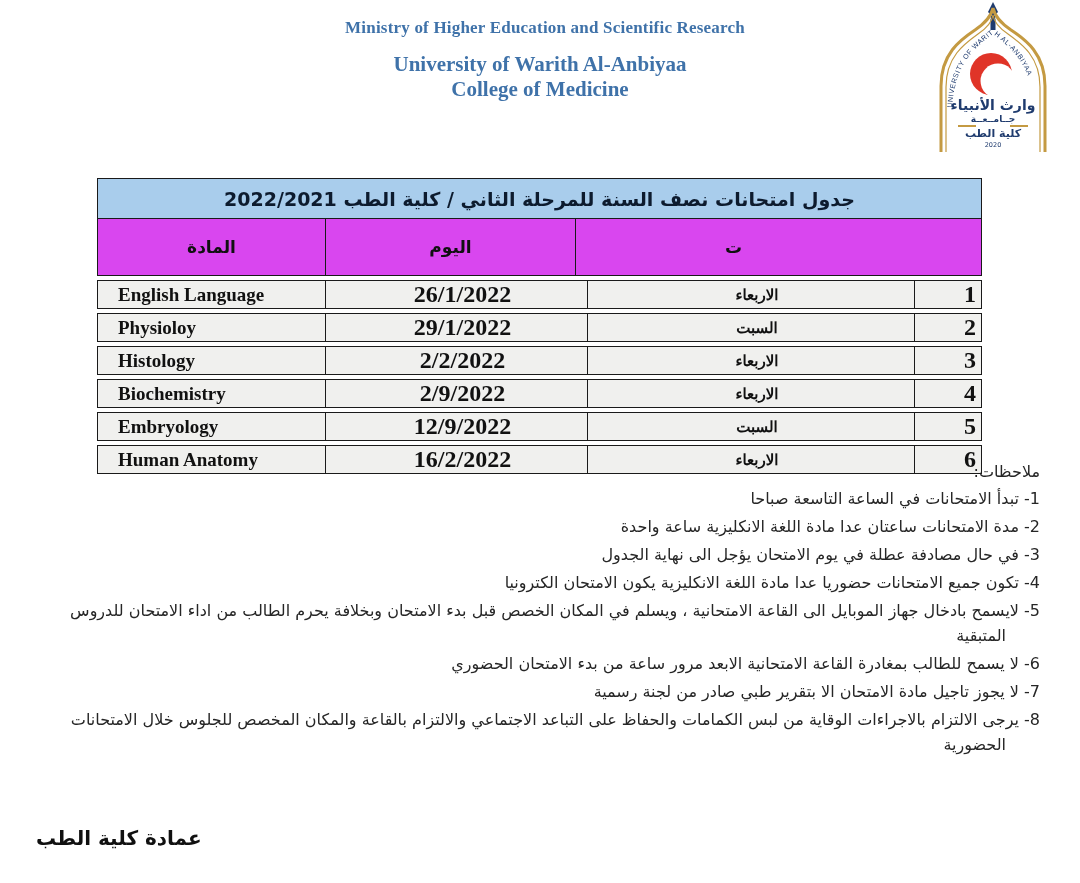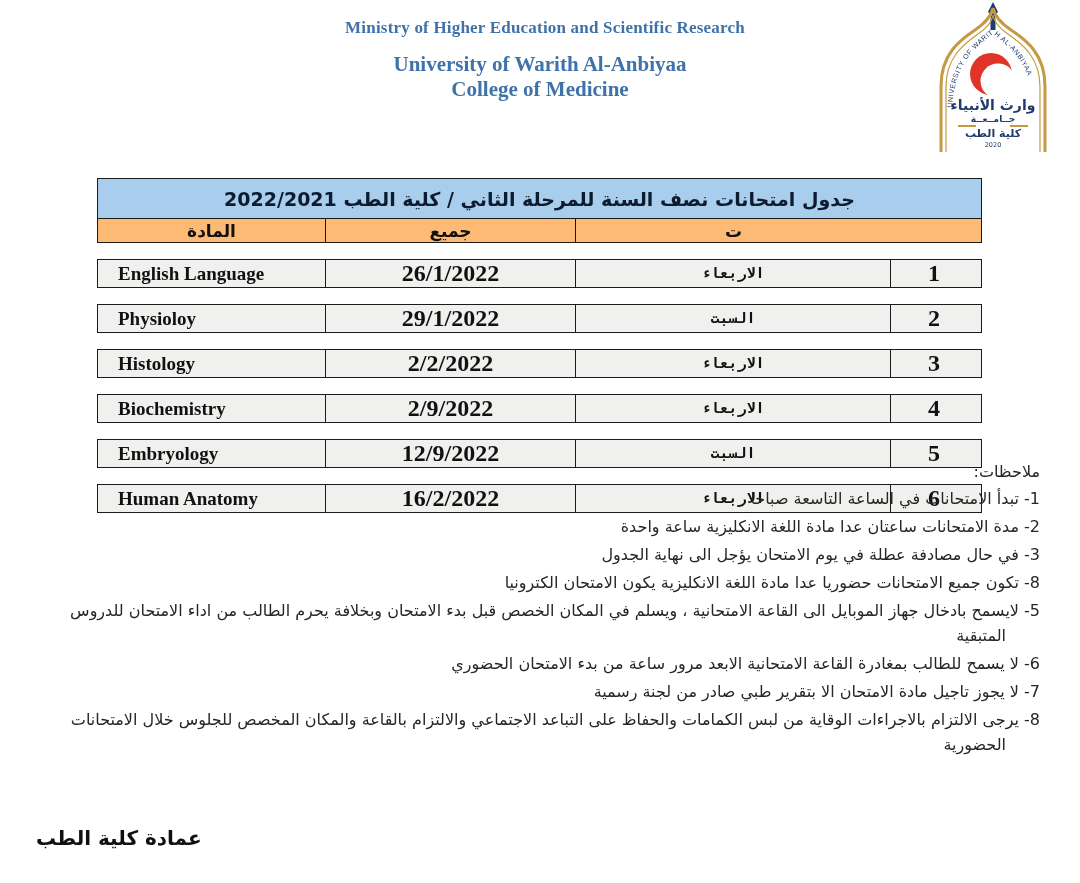--- a/index.html
+++ b/index.html
@@ -24,39 +24,39 @@
     box-sizing:border-box;width:885px;height:42px;background:#a9cdec;
     border:1.6px solid #1a1a1a;display:flex;align-items:center;justify-content:center;
     direction:rtl;font-family:"DejaVu Sans",sans-serif;font-weight:bold;
     font-size:19px;color:#0d1b2e;
   }
   .tbl-row{
     box-sizing:border-box;width:885px;display:grid;
     grid-template-columns:228px 250px 315px 86px;
     border:1.6px solid #1a1a1a;background:#f0f0ee;
   }
-  .tbl-row.header-row{background:#fdba74;height:25px;margin-top:-1.6px;}
-  .tbl-row.data-row{height:29px;margin-top:16px;}
+  .tbl-row.header-row{background:#d946ef;height:58px;margin-top:-1.6px;}
+  .tbl-row.data-row{height:29px;margin-top:4px;gap:12px;}
   .cell{
     display:flex;align-items:center;justify-content:center;
     border-right:1.4px solid #1a1a1a;overflow:hidden;white-space:nowrap;
   }
   .cell:last-child{border-right:none;}
   .header-row .cell{
     font-family:"DejaVu Sans",sans-serif;font-weight:bold;font-size:17px;color:#101010;
   }
   .cell.subject{
     justify-content:flex-start;padding-left:20px;
     font-family:"Liberation Serif","DejaVu Serif",serif;font-weight:bold;font-size:19px;color:#111;
   }
   .cell.date,.cell.num{
     font-family:"Liberation Serif","DejaVu Serif",serif;font-weight:bold;font-size:24px;color:#111;
   }
   .cell.day{
-    font-family:Liberation Mono, monospace;font-weight:bold;font-size:15px;color:#111;
+    font-family:Liberation Sans, sans-serif;font-weight:bold;font-size:15px;color:#111;
   }
   
   .notes{
     position:absolute;top:459px;left:40px;width:1000px;direction:rtl;
     font-family:"DejaVu Sans",sans-serif;font-size:16px;color:#262626;
   }
   .notes-heading{margin:0 0 2px 0;line-height:25px;}
   .note{padding-right:34px;text-indent:-34px;line-height:25px;margin:0 0 3px 0;}
   
   .footer-sig{
@@ -103,21 +103,21 @@
     <text x="71" y="137" text-anchor="middle" font-family="DejaVu Sans, sans-serif" font-weight="bold" font-size="11" fill="#1f3b6e">كلية الطب</text>
     <text x="71" y="147" text-anchor="middle" font-family="DejaVu Sans, sans-serif" font-size="6.5" fill="#1f3b6e">2020</text>
   </svg>
 </div>
 
 <div class="exam-table">
   <div class="tbl-title">جدول امتحانات نصف السنة للمرحلة الثاني  / كلية الطب 2022/2021</div>
 
   <div class="tbl-row header-row">
     <div class="cell">المادة</div>
-    <div class="cell">جميع</div>
+    <div class="cell">اليوم</div>
     <div class="cell">ت</div>
   </div>
 
   <div class="tbl-row data-row">
     <div class="cell subject">English Language</div>
     <div class="cell date">26/1/2022</div>
     <div class="cell day">الاربعاء</div>
     <div class="cell num">1</div>
   </div>
   <div class="tbl-row data-row">
@@ -150,20 +150,20 @@
     <div class="cell day">الاربعاء</div>
     <div class="cell num">6</div>
   </div>
 </div>
 
 <div class="notes">
   <p class="notes-heading">ملاحظات:</p>
   <p class="note">1- تبدأ الامتحانات في الساعة التاسعة صباحا</p>
   <p class="note">2- مدة الامتحانات ساعتان عدا مادة اللغة الانكليزية  ساعة واحدة</p>
   <p class="note">3- في حال مصادفة عطلة في يوم الامتحان يؤجل الى نهاية الجدول</p>
-  <p class="note">8- تكون جميع الامتحانات حضوريا عدا مادة اللغة الانكليزية يكون الامتحان الكترونيا</p>
+  <p class="note">4- تكون جميع الامتحانات حضوريا عدا مادة اللغة الانكليزية يكون الامتحان الكترونيا</p>
   <p class="note">5- لايسمح بادخال جهاز الموبايل الى القاعة الامتحانية ، ويسلم في المكان الخصص  قبل  بدء الامتحان وبخلافة يحرم الطالب من اداء الامتحان للدروس المتبقية</p>
   <p class="note">6- لا يسمح للطالب بمغادرة القاعة الامتحانية الابعد مرور ساعة من بدء الامتحان الحضوري</p>
   <p class="note">7- لا يجوز تاجيل مادة الامتحان الا بتقرير طبي صادر من لجنة رسمية</p>
   <p class="note">8- يرجى الالتزام بالاجراءات الوقاية من لبس الكمامات والحفاظ على التباعد الاجتماعي والالتزام بالقاعة والمكان المخصص للجلوس خلال الامتحانات الحضورية</p>
 </div>
 
 <div class="footer-sig">عمادة كلية الطب</div>
 
 </body></html>

